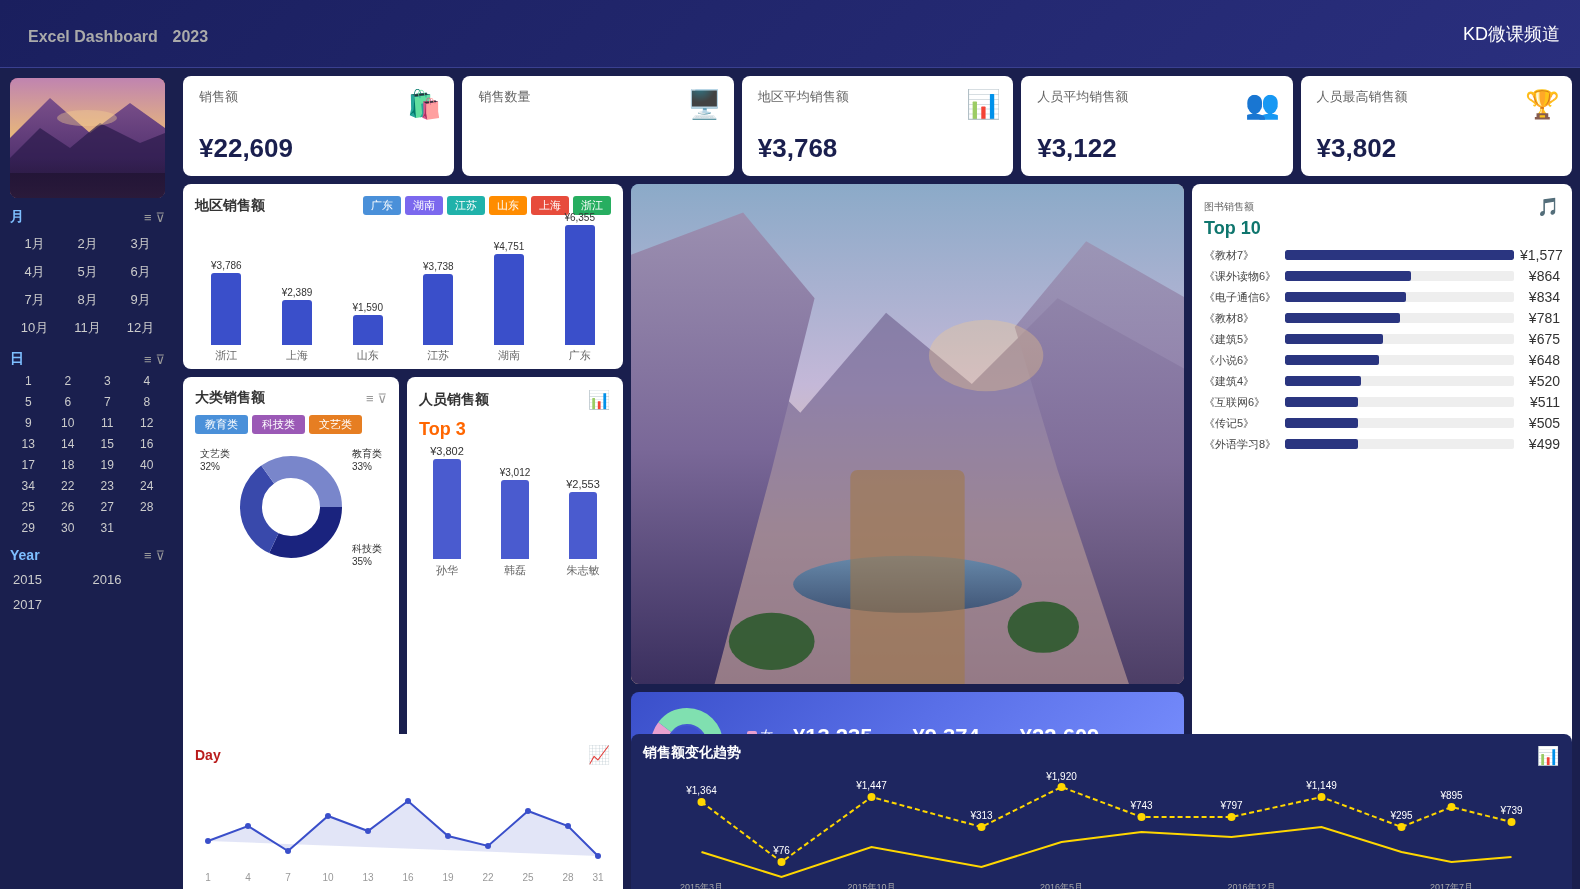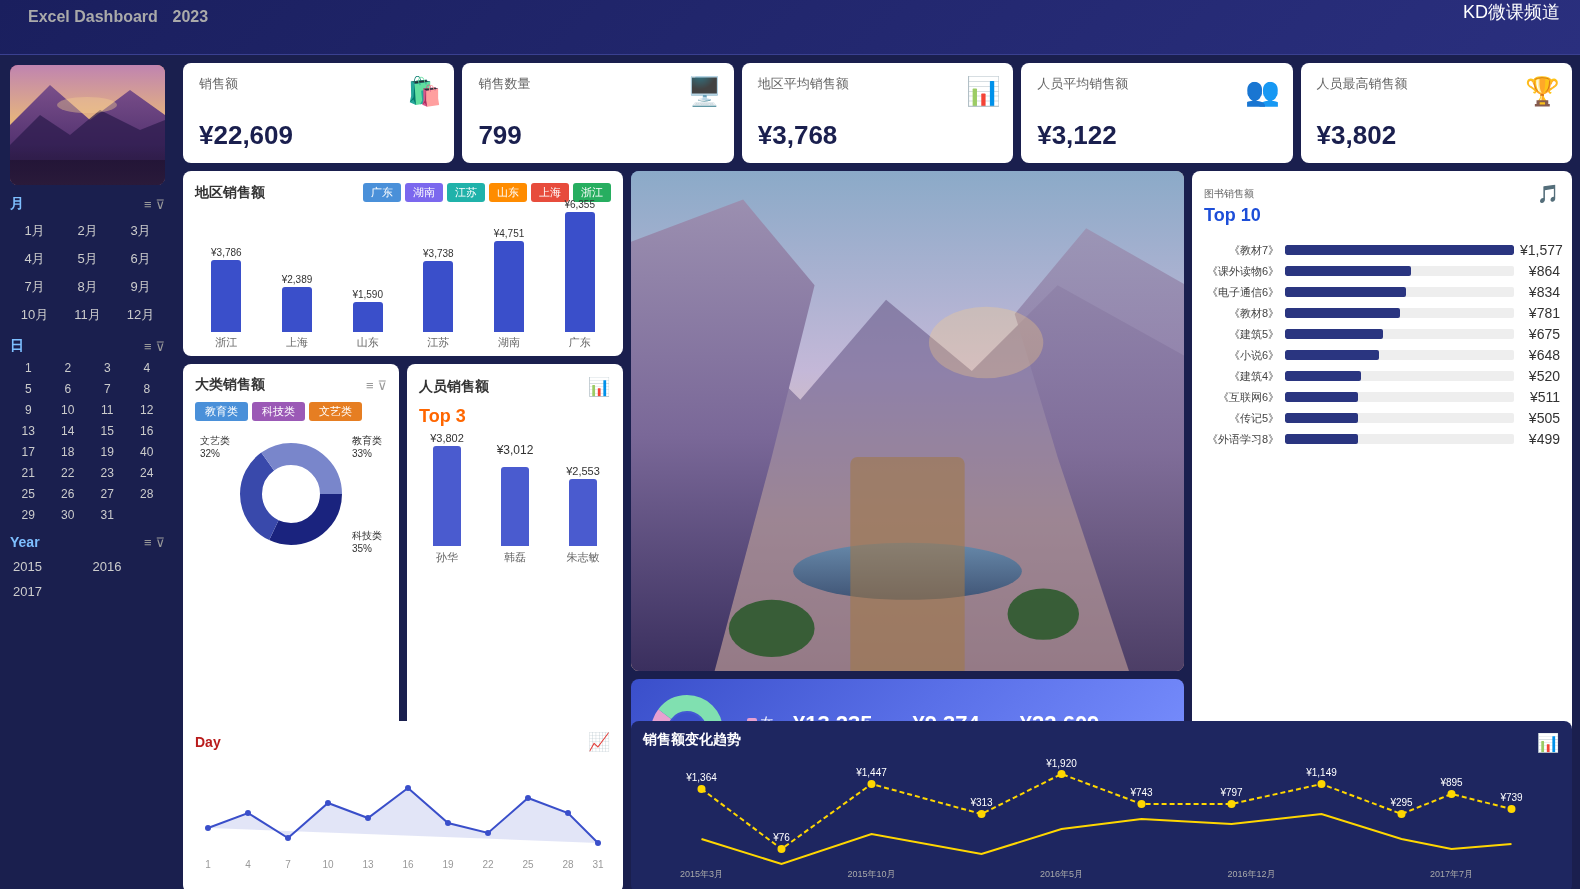--- a/index.html
+++ b/index.html
@@ -8,22 +8,23 @@
       background: #1a1f4e;
       color: #fff;
       width: 1580px;
       height: 889px;
       overflow: hidden;
     }
 
     
     .header {
       background: linear-gradient(135deg, #1a1f5e 0%, #2a2f7e 100%);
-      height: 55px;
-      display: flex;
+      height: 68px;
+      display: flex;
+      align-items: center;
       justify-content: space-between;
       padding: 0 20px;
       border-bottom: 1px solid #3a4090;
     }
     .header-title {
       font-size: 24px;
       font-weight: bold;
       color: #fff;
     }
     .header-title span {
@@ -265,32 +266,32 @@
       position: relative;
     }
 
     
     .top10-panel {
       background: #fff;
       border-radius: 8px;
       padding: 12px;
     }
     .top10-title { font-size: 10px; color: #666; }
-    .top10-subtitle { font-size: 18px; color: #1d4ed8; font-weight: bold; margin-bottom: 16px; }
+    .top10-subtitle { font-size: 18px; color: #0f766e; font-weight: bold; margin-bottom: 8px; }
     .top10-item {
       display: flex;
       align-items: center;
       gap: 6px;
       margin-bottom: 5px;
     }
     .top10-name {
       font-size: 11px;
       color: #444;
       width: 75px;
-      text-align: right;
+      text-align: left;
       flex-shrink: 0;
     }
     .top10-bar-wrap {
       flex: 1;
       height: 10px;
       background: #eee;
       border-radius: 2px;
       overflow: hidden;
     }
     .top10-bar-fill {
@@ -527,21 +528,21 @@
           <div class="day-cell">11</div>
           <div class="day-cell">12</div>
           <div class="day-cell">13</div>
           <div class="day-cell">14</div>
           <div class="day-cell">15</div>
           <div class="day-cell">16</div>
           <div class="day-cell">17</div>
           <div class="day-cell">18</div>
           <div class="day-cell">19</div>
           <div class="day-cell">40</div>
-          <div class="day-cell">21</div>
+          <div class="day-cell">34</div>
           <div class="day-cell">22</div>
           <div class="day-cell">23</div>
           <div class="day-cell">24</div>
           <div class="day-cell">25</div>
           <div class="day-cell">26</div>
           <div class="day-cell">27</div>
           <div class="day-cell">28</div>
           <div class="day-cell">29</div>
           <div class="day-cell">30</div>
           <div class="day-cell">31</div>
@@ -569,21 +570,20 @@
   <div class="content">
 
     <div class="kpi-row" id="kpi-row">
         <div class="kpi-card">
     <div class="kpi-label">销售额</div>
     <div class="kpi-value">¥22,609</div>
     <div class="kpi-icon">🛍️</div>
   </div>
         <div class="kpi-card">
     <div class="kpi-label">销售数量</div>
-    <div class="kpi-value">799</div>
     <div class="kpi-icon">🖥️</div>
   </div>
         <div class="kpi-card">
     <div class="kpi-label">地区平均销售额</div>
     <div class="kpi-value">¥3,768</div>
     <div class="kpi-icon">📊</div>
   </div>
         <div class="kpi-card">
     <div class="kpi-label">人员平均销售额</div>
     <div class="kpi-value">¥3,122</div>
@@ -682,21 +682,21 @@
               <span style="font-size:18px;color:#e67e22;cursor:pointer;">📊</span>
             </div>
             <div class="top3-label">Top 3</div>
             <div class="person-bars" id="person-bars" style="height:130px;display:flex;align-items:flex-end;gap:12px;margin-top:8px;">
                 <div class="person-bar-item" style="flex: 1 1 0%; display: flex; flex-direction: column; align-items: center;">
     <div class="person-bar-value" style="font-size:11px;color:#333;margin-bottom:2px;">¥3,802</div>
     <div class="person-bar-rect" style="width:28px;height:100px;background:#4a5bcf;border-radius:3px 3px 0 0;"></div>
     <div class="person-bar-name" style="font-size:11px;color:#666;margin-top:4px;">孙华</div>
   </div>
                 <div class="person-bar-item" style="flex: 1 1 0%; display: flex; flex-direction: column; align-items: center;">
-    <div class="person-bar-value" style="font-size:12px;color:#333;margin-bottom:10px;">¥3,012</div>
+    <div class="person-bar-value" style="font-size:10px;color:#333;margin-bottom:2px;">¥3,012</div>
     <div class="person-bar-rect" style="width:28px;height:79.16666666666666px;background:#4a5bcf;border-radius:3px 3px 0 0;"></div>
     <div class="person-bar-name" style="font-size:11px;color:#666;margin-top:4px;">韩磊</div>
   </div>
                 <div class="person-bar-item" style="flex: 1 1 0%; display: flex; flex-direction: column; align-items: center;">
     <div class="person-bar-value" style="font-size:11px;color:#333;margin-bottom:2px;">¥2,553</div>
     <div class="person-bar-rect" style="width:28px;height:66.66666666666666px;background:#4a5bcf;border-radius:3px 3px 0 0;"></div>
     <div class="person-bar-name" style="font-size:11px;color:#666;margin-top:4px;">朱志敏</div>
   </div>
               </div>
           </div>

